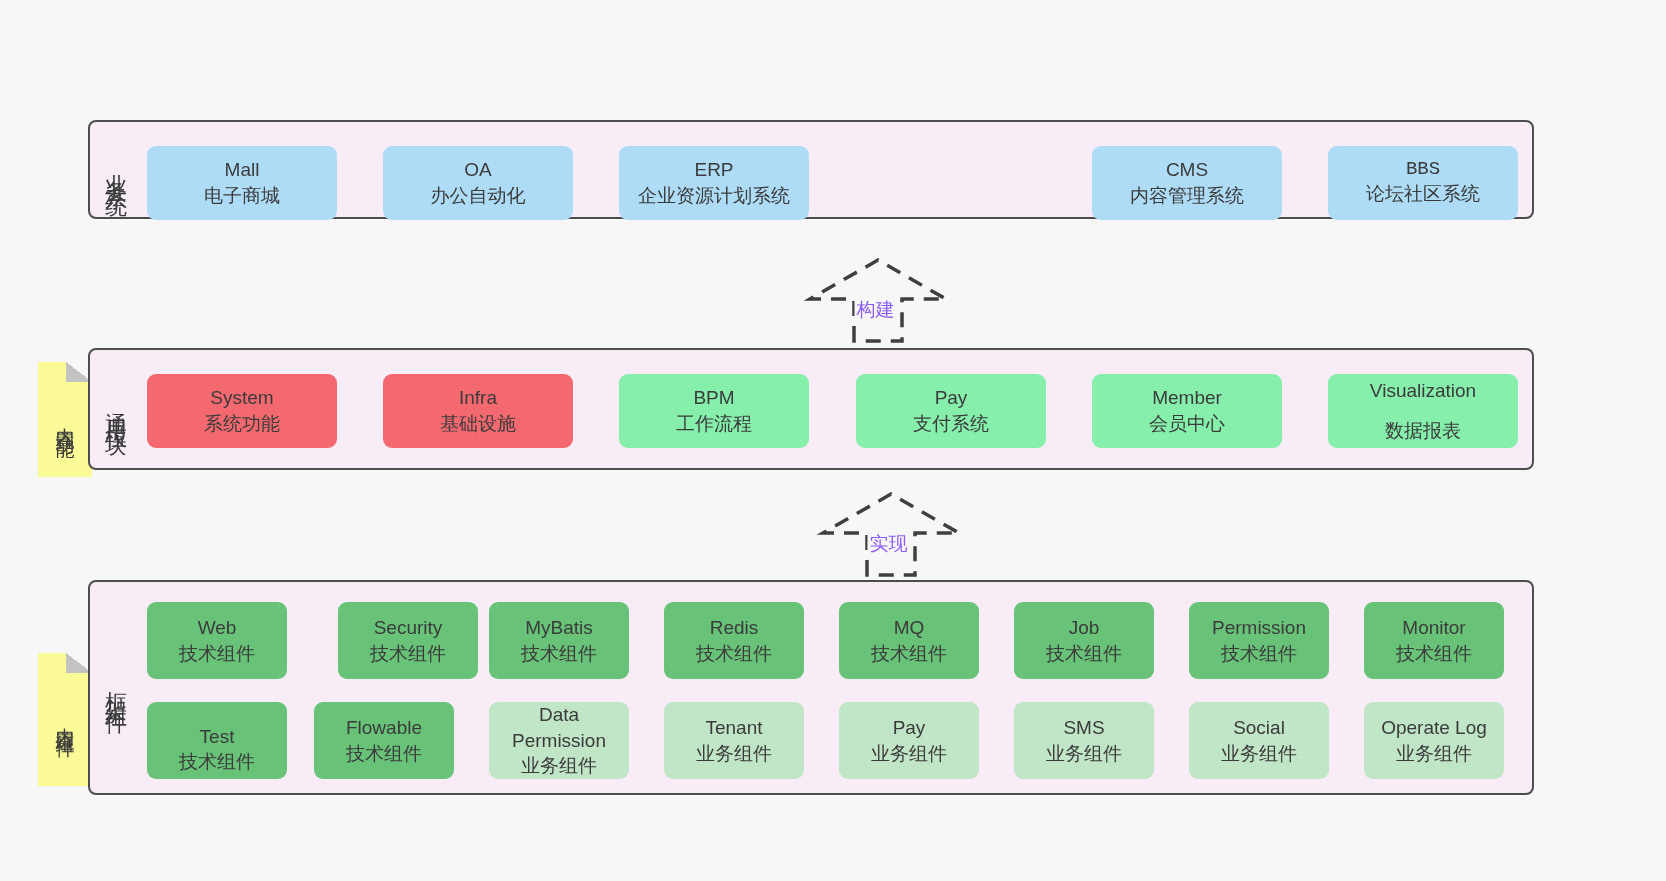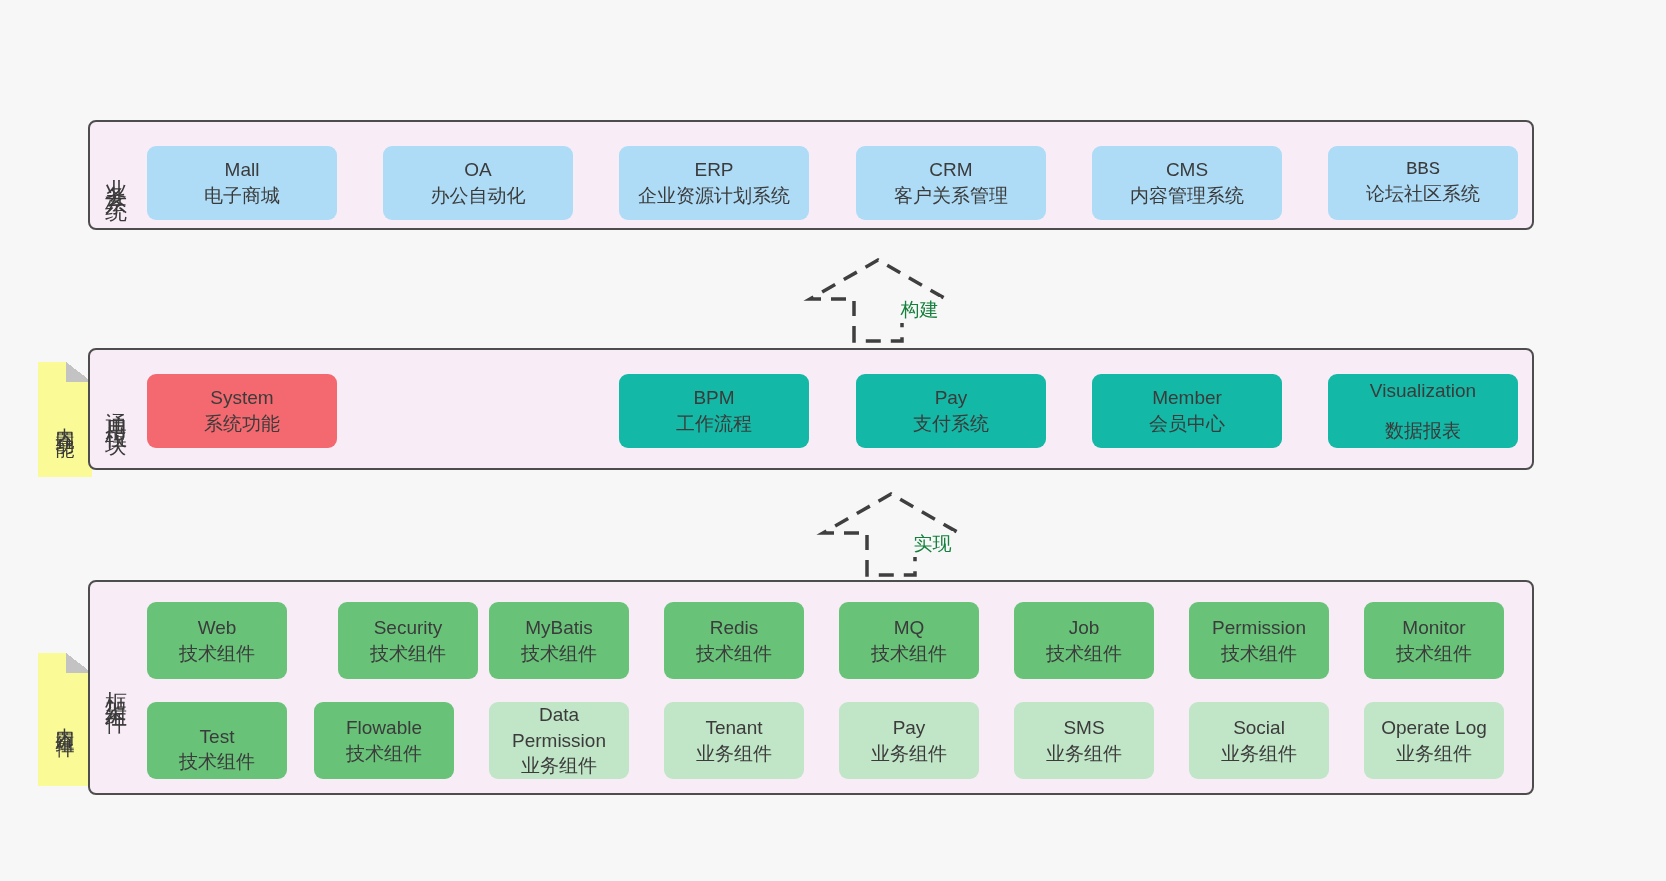--- a/index.html
+++ b/index.html
@@ -39,21 +39,21 @@
     justify-content:center;
     text-align:center;
     font-size:19px;
     line-height:1.35;
     padding:4px 6px;
   }
   .tbox { width:190px; height:74px; }
   .sbox { width:140px; height:77px; }
   .c-blue { background:#aedcf7; }
   .c-red { background:#f4696f; }
-  .c-pink { background:#14b8a6; }
+  .c-pink { background:#86efac; }
   .c-green { background:#68c379; }
   .c-lgreen { background:#c1e5c7; }
   .sticky {
     position:absolute;
     left:38px;
     width:54px;
     background:#fafa96;
     display:flex; align-items:center; justify-content:center;
     z-index:0;
   }
@@ -73,52 +73,47 @@
   .layer { z-index:1; }
   .arrow { position:absolute; width:160px; height:86px; z-index:1; }
   .arrow svg { display:block; width:100%; height:100%; }
   .arrow-label {
     position:absolute;
     left:50%; top:40px;
     transform:translateX(-56%);
     background:#f7f7f7;
     padding:0 2px;
     font-size:19px;
-    color:#15803d;
+    color:#8b5cf6;
     white-space:nowrap;
-    margin-left:44px;
   }
 </style>
 </head>
 <body>
 
 <div class="sticky" style="top:362px;height:115px;">
   <span class="sticky-label">内置功能</span>
 </div>
 <div class="sticky" style="top:653px;height:133px;">
   <span class="sticky-label">内置组件</span>
 </div>
 
-<div class="layer" style="top:120px;height:110px;padding-left:28px;">
+<div class="layer" style="top:120px;height:99px;padding-left:28px;">
   <div class="layer-label">业务系统</div>
   <div class="box tbox c-blue" style="left:57px;top:24px;">
     <div>Mall</div>
     <div>电子商城</div>
   </div>
   <div class="box tbox c-blue" style="left:293px;top:24px;">
     <div>OA</div>
     <div>办公自动化</div>
   </div>
   <div class="box tbox c-blue" style="left:529px;top:24px;">
     <div>ERP</div>
     <div>企业资源计划系统</div>
-  </div>
-  <div class="box tbox c-blue" style="left:766px;top:24px;">
-    <div>CRM</div>
-    <div>客户关系管理</div>
   </div>
   <div class="box tbox c-blue" style="left:1002px;top:24px;">
     <div>CMS</div>
     <div>内容管理系统</div>
   </div>
   <div class="box tbox c-blue" style="left:1238px;top:24px;font-family:Liberation Mono, monospace;">
     <div>BBS</div>
     <div>论坛社区系统</div>
   </div>
 </div>
@@ -129,20 +124,24 @@
   </svg>
   <div class="arrow-label">构建</div>
 </div>
 
 <div class="layer" style="top:348px;height:122px;">
   <div class="layer-label">通用模块</div>
   <div class="box tbox c-red" style="left:57px;top:24px;justify-content:center;">
     <div>System</div>
     <div>系统功能</div>
   </div>
+  <div class="box tbox c-red" style="left:293px;top:24px;">
+    <div>Infra</div>
+    <div>基础设施</div>
+  </div>
   <div class="box tbox c-pink" style="left:529px;top:24px;">
     <div>BPM</div>
     <div>工作流程</div>
   </div>
   <div class="box tbox c-pink" style="left:766px;top:24px;">
     <div>Pay</div>
     <div>支付系统</div>
   </div>
   <div class="box tbox c-pink" style="left:1002px;top:24px;">
     <div>Member</div>

